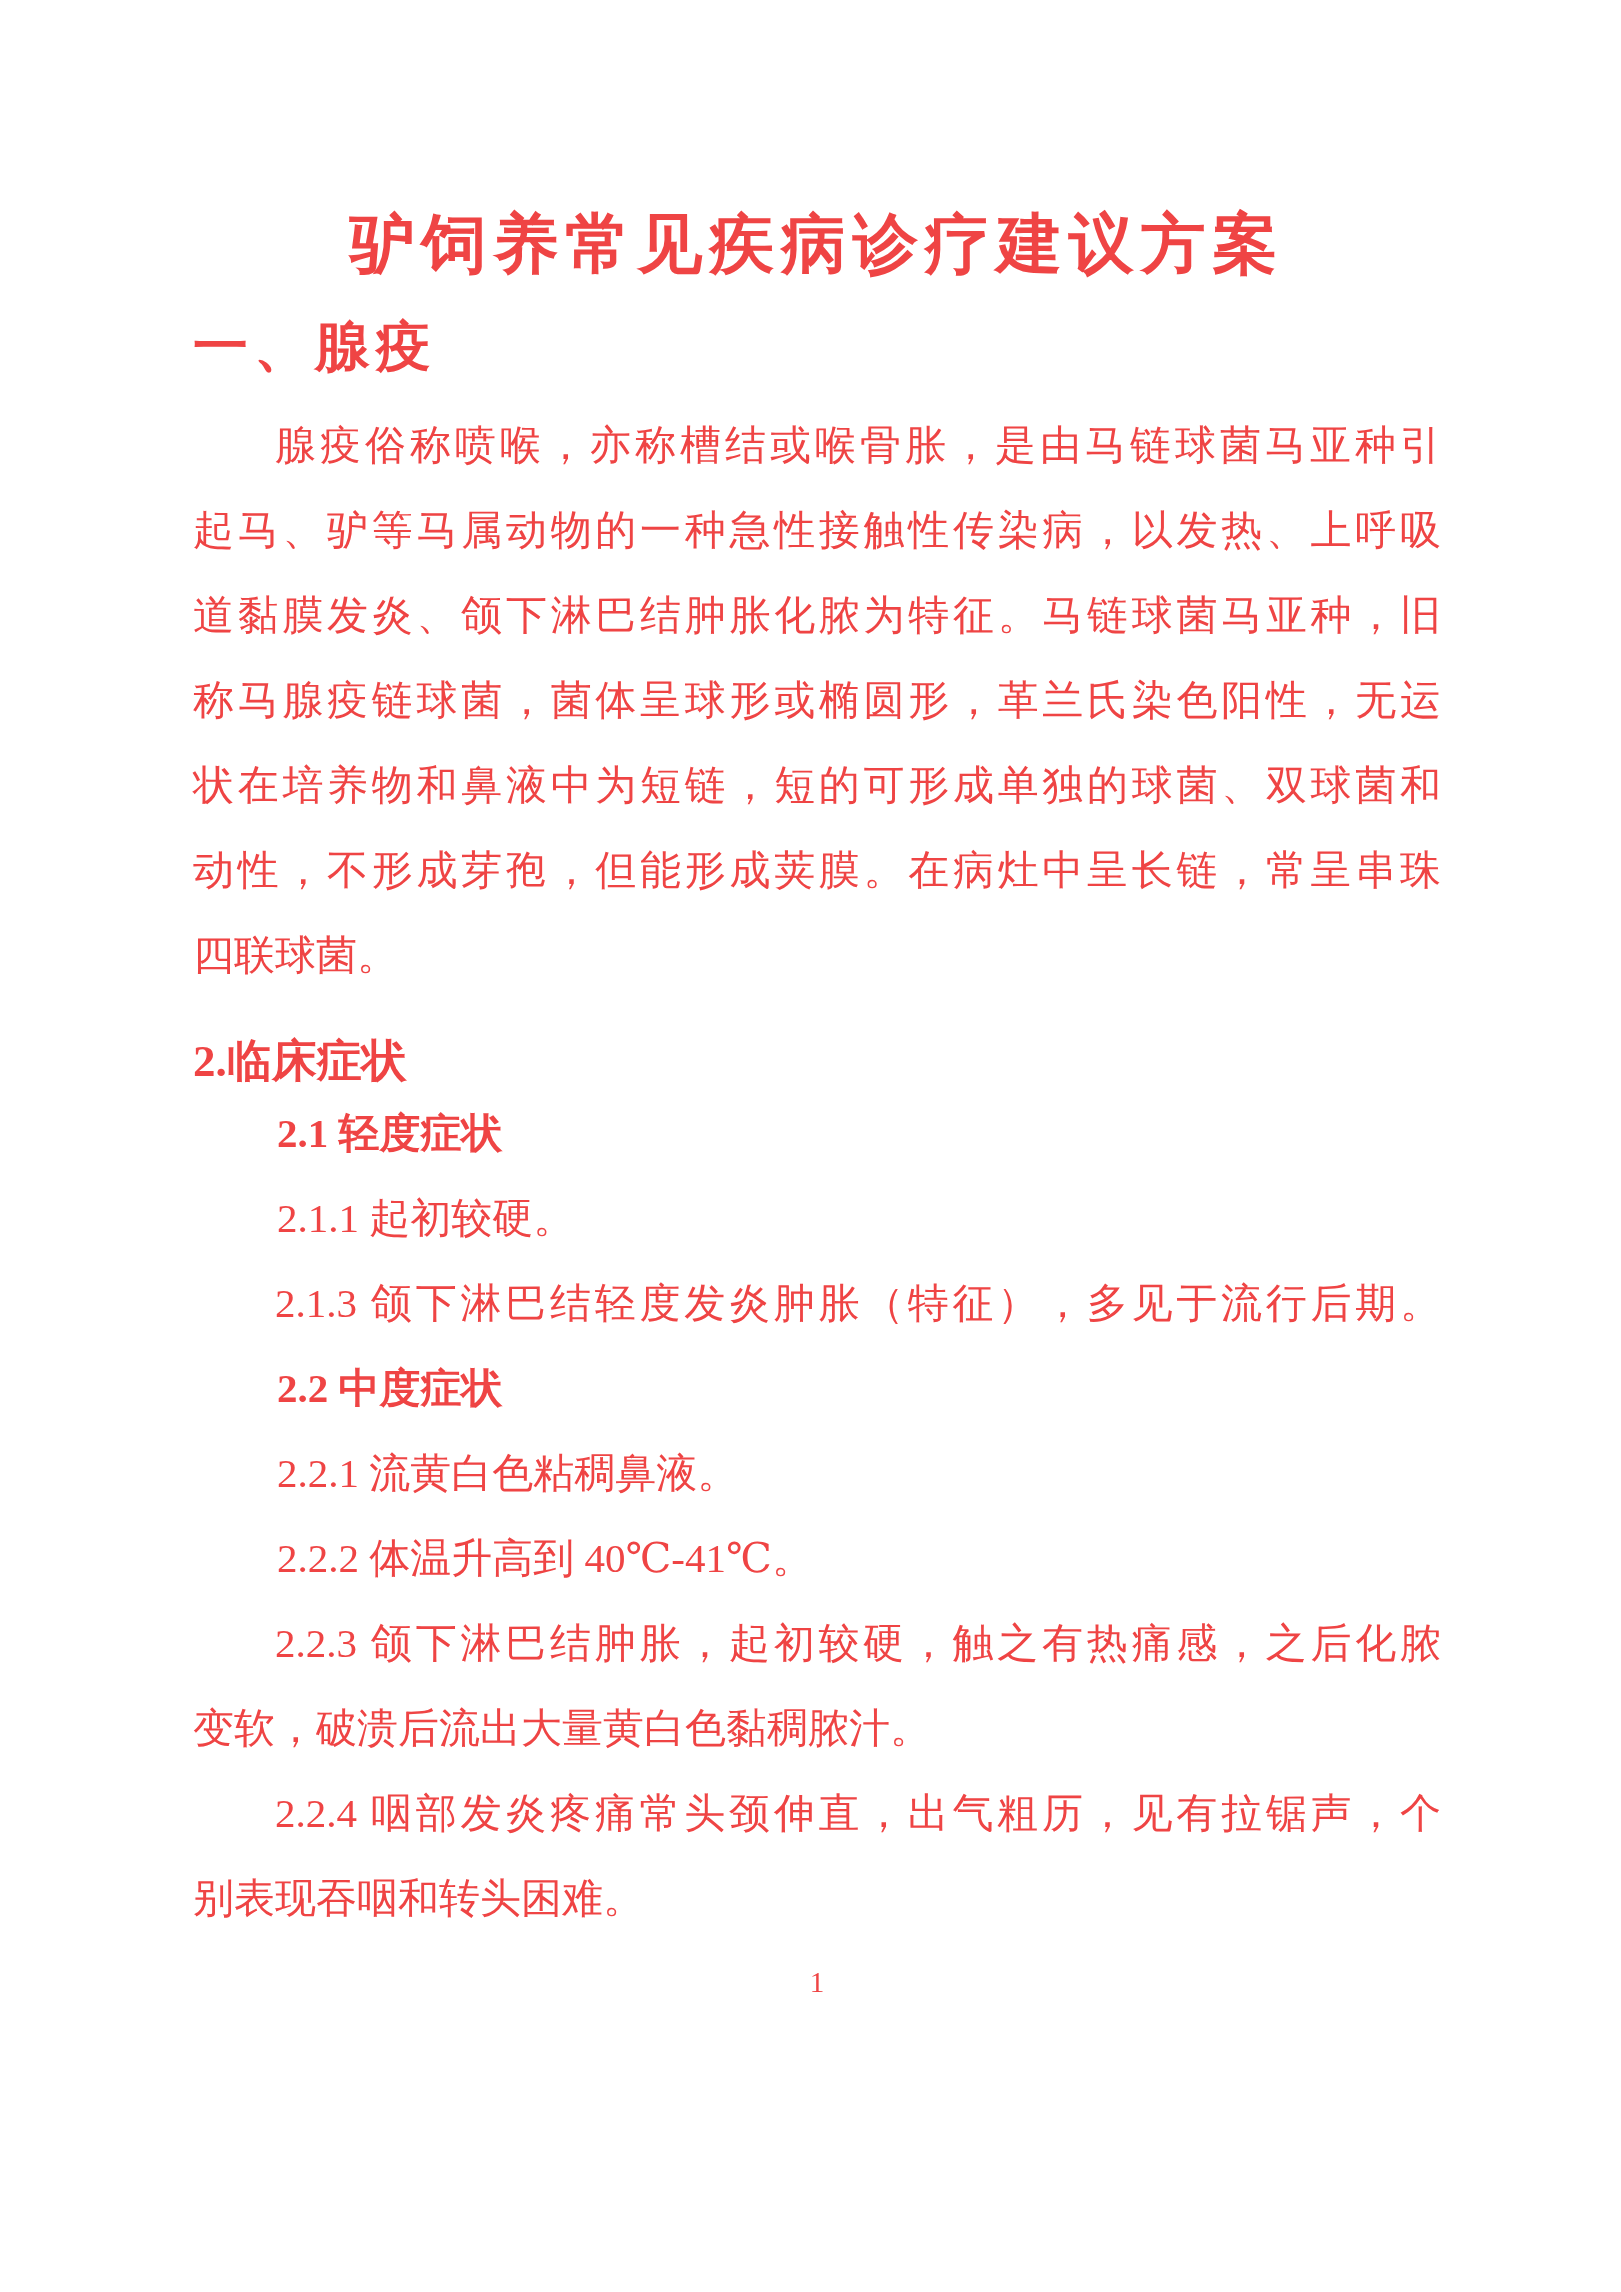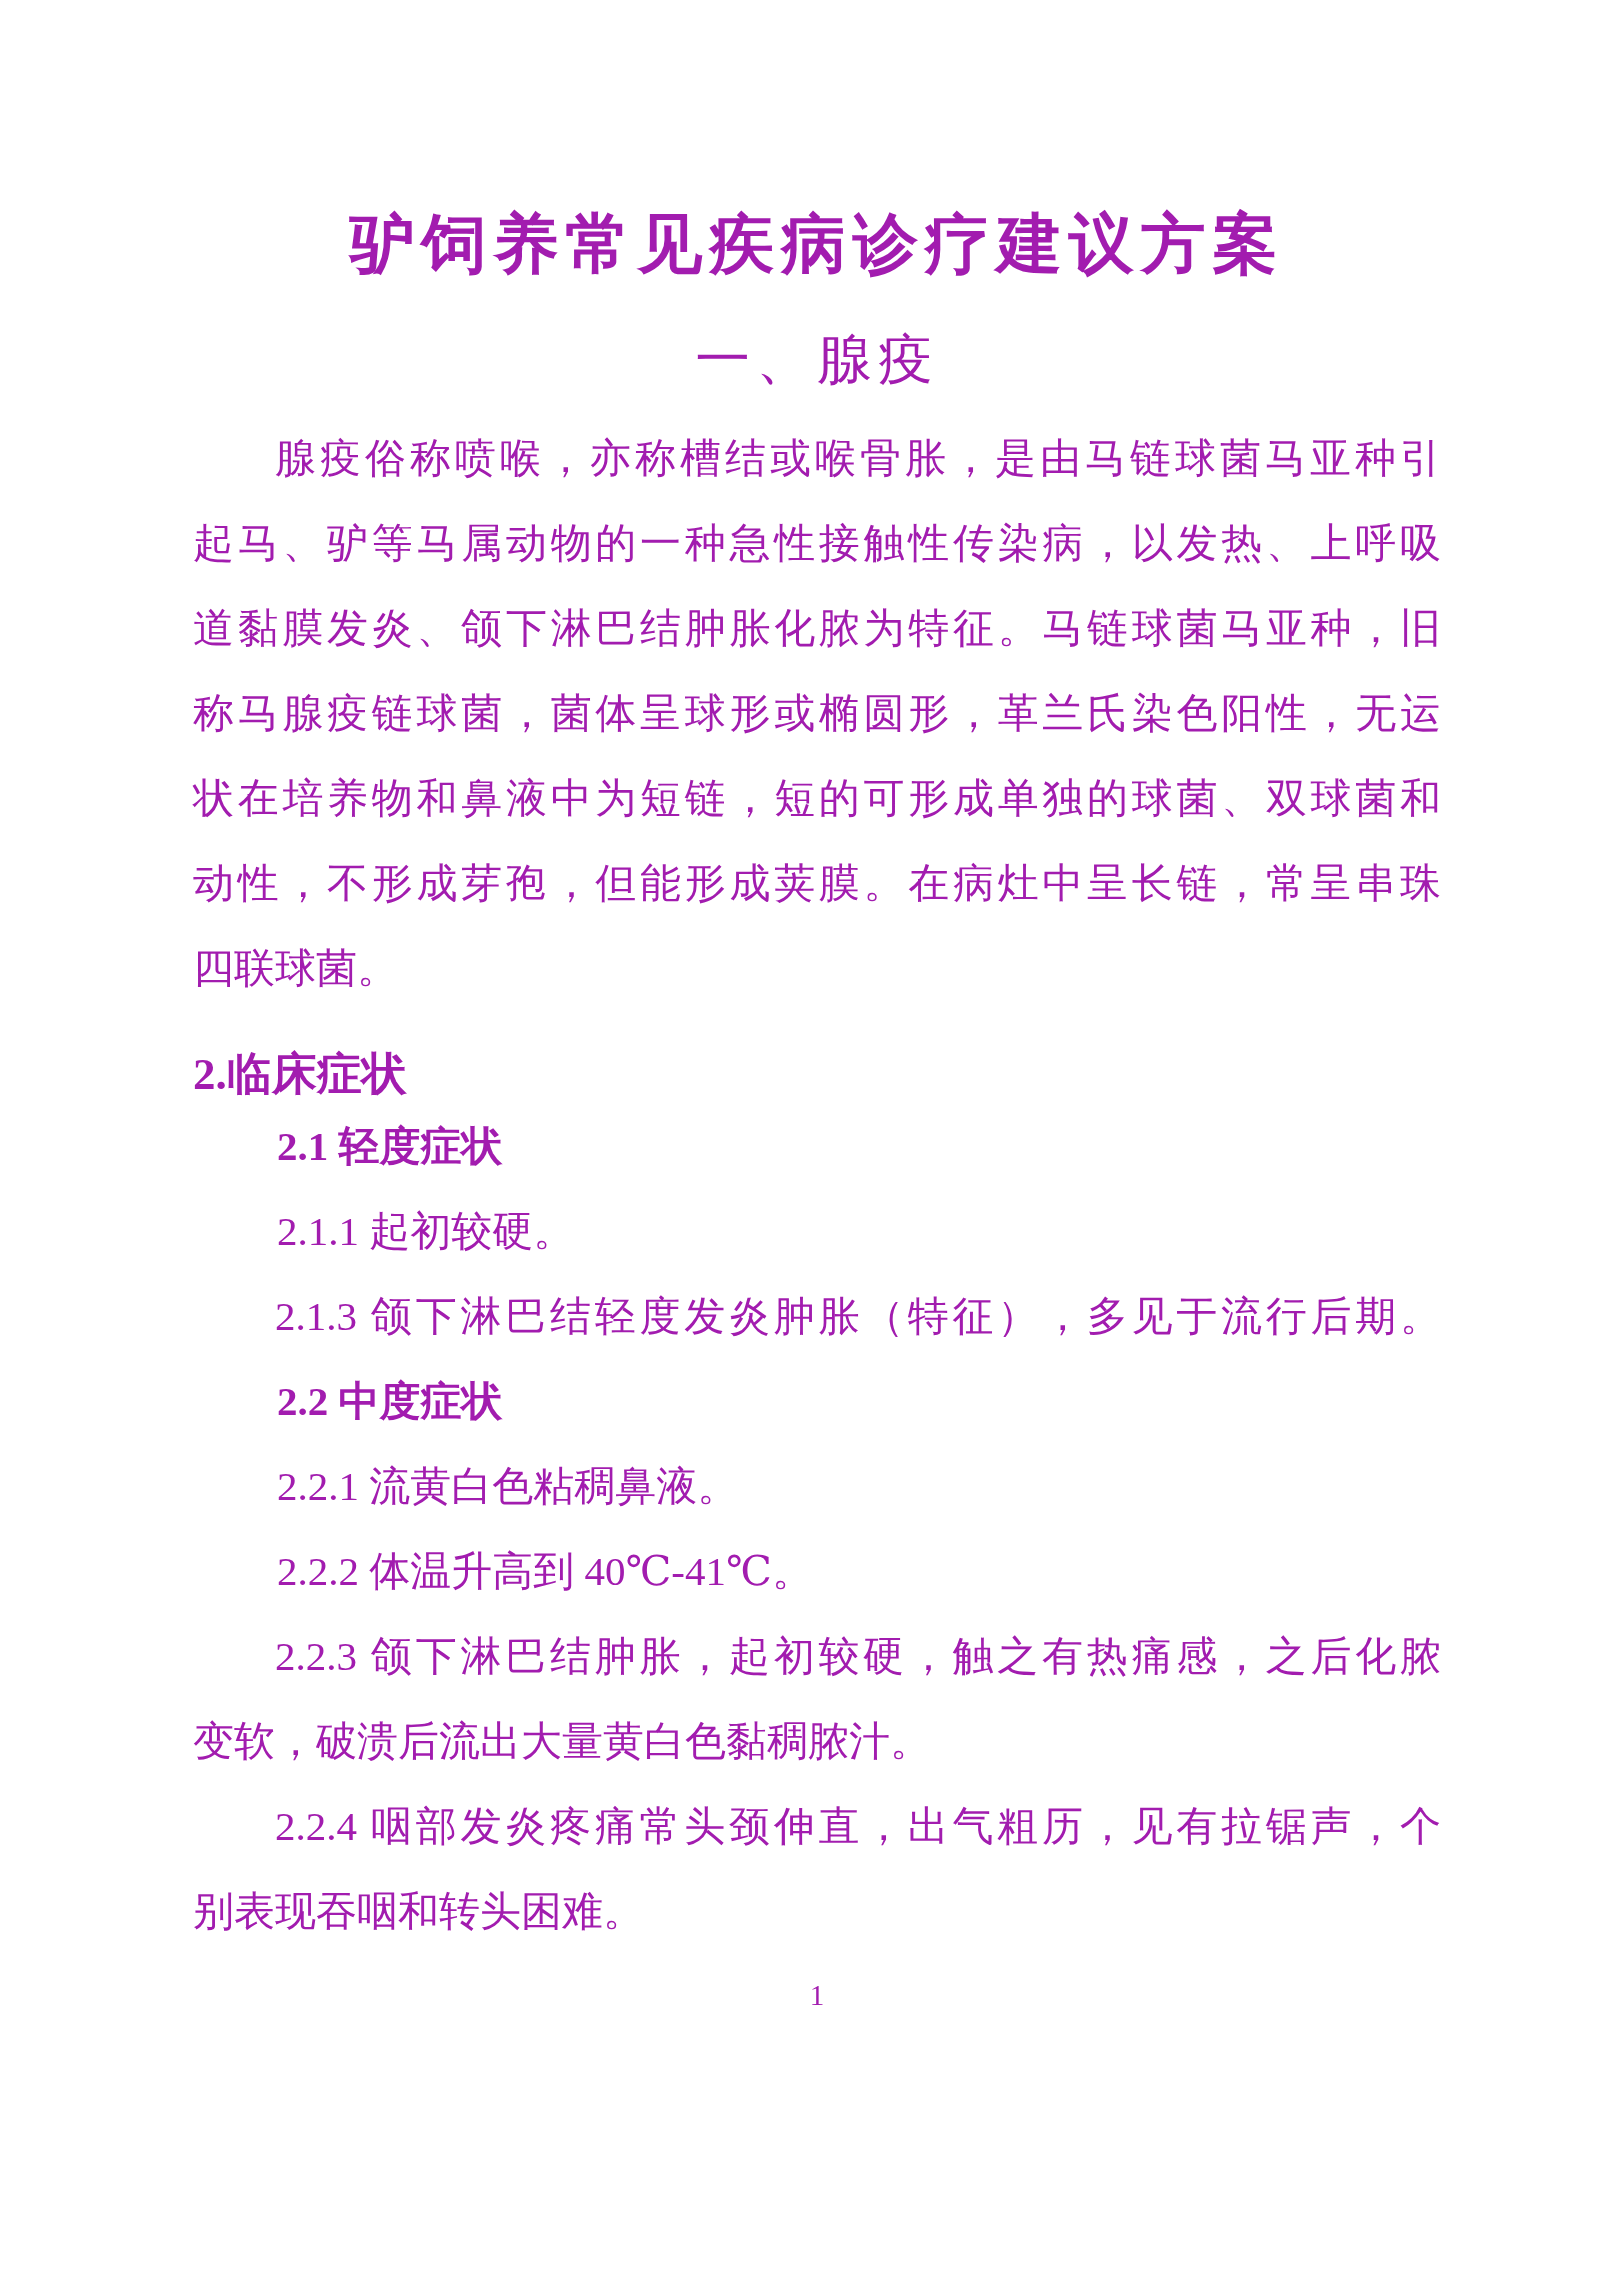--- a/index.html
+++ b/index.html
@@ -5,43 +5,43 @@
   html, body {
     margin: 0;
     padding: 0;
     background: #ffffff;
   }
   .page {
     position: relative;
     width: 1621px;
     height: 2293px;
     background: #ffffff;
-    color: #a21caf;
+    color: #ef4444;
     font-family: "Liberation Serif", "DejaVu Serif", serif;
     overflow: hidden;
   }
   .content {
     margin-left: 193px;
     margin-right: 180px; 
   }
   .doc-title {
     margin-top: 202px;
     line-height: 84px;
     font-size: 65px;
     font-weight: 700;
     letter-spacing: 6.9px;
     text-align: center;
   }
   .doc-subtitle {
-    margin-top: 37px;
+    margin-top: 24px;
     line-height: 73px;
     font-size: 55px;
-    font-weight: 400;
+    font-weight: 700;
     letter-spacing: 5.9px;
-    text-align: center;
+    text-align: left;
   }
   .h-level1 {
     margin-top: 29px;
     line-height: 61px;
     font-size: 45px;
     font-weight: 700;
     text-align: left;
   }
   .h-level1.second {
     margin-top: 34px;

